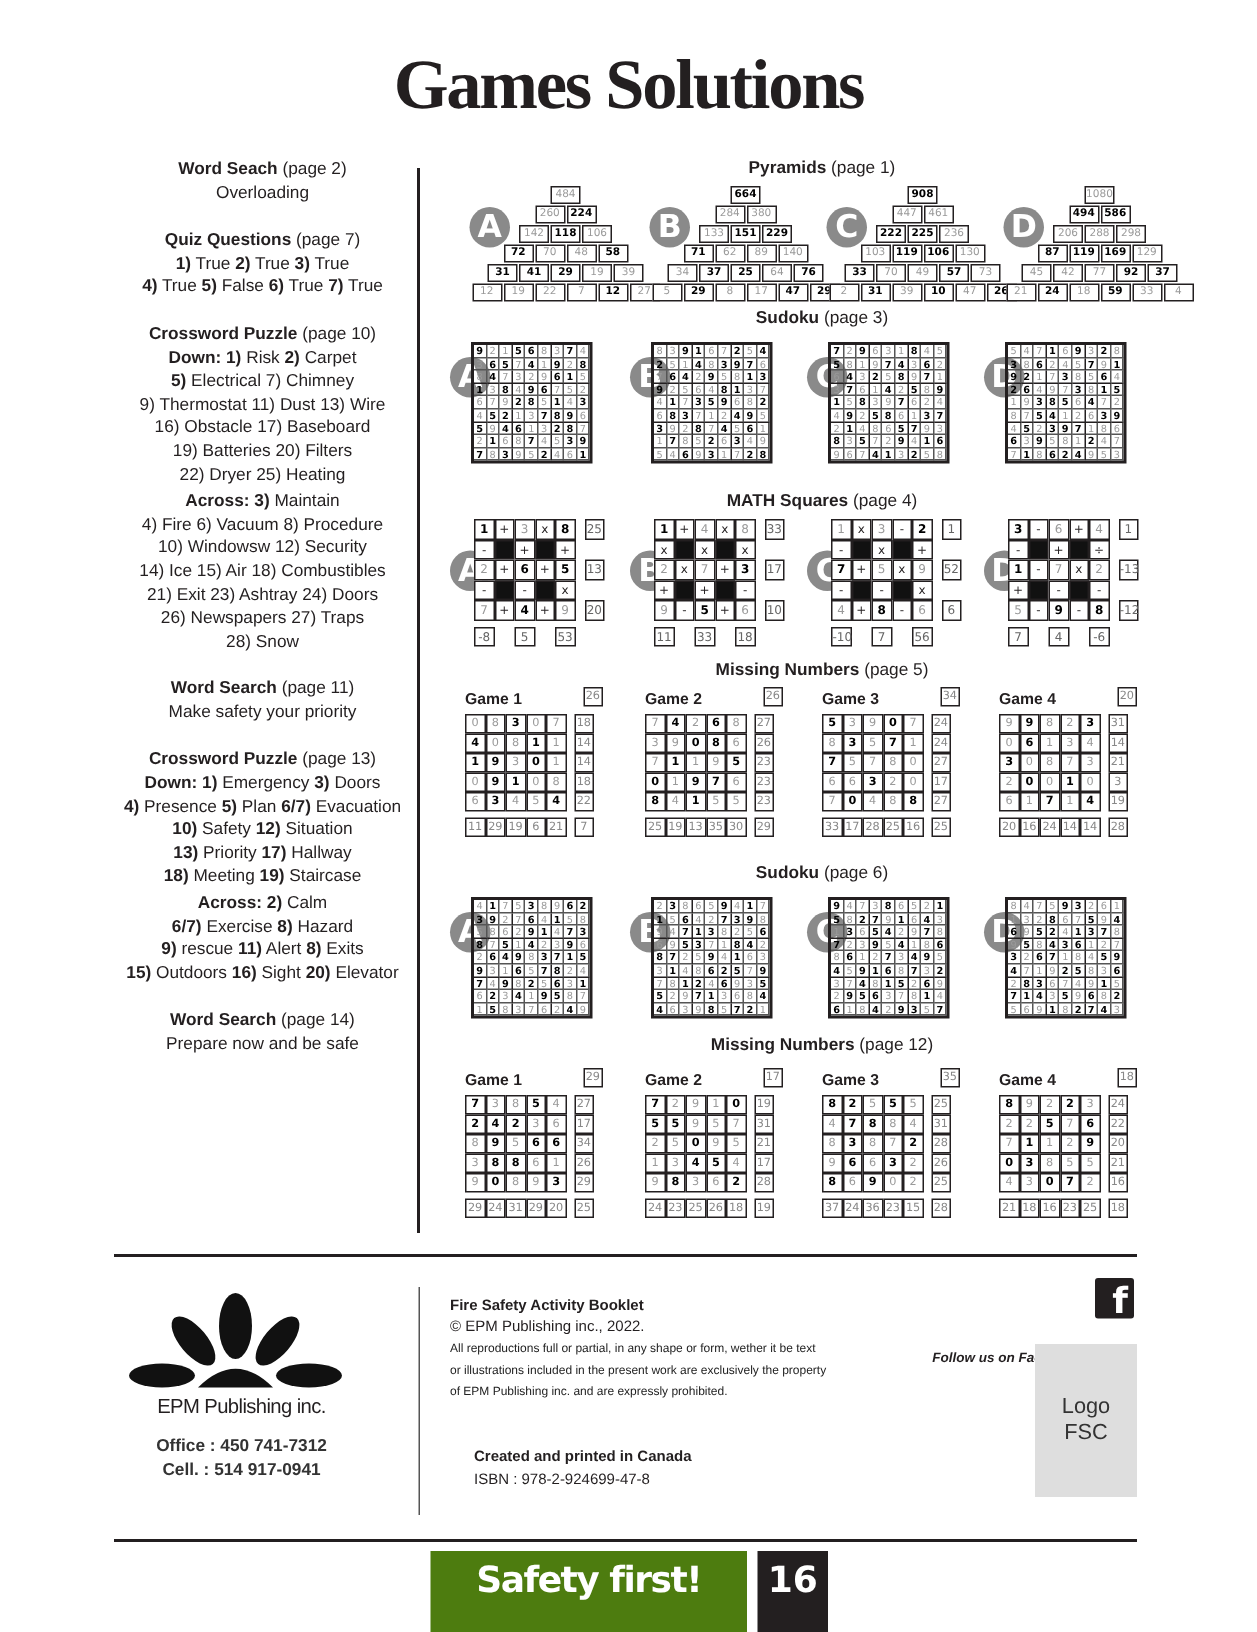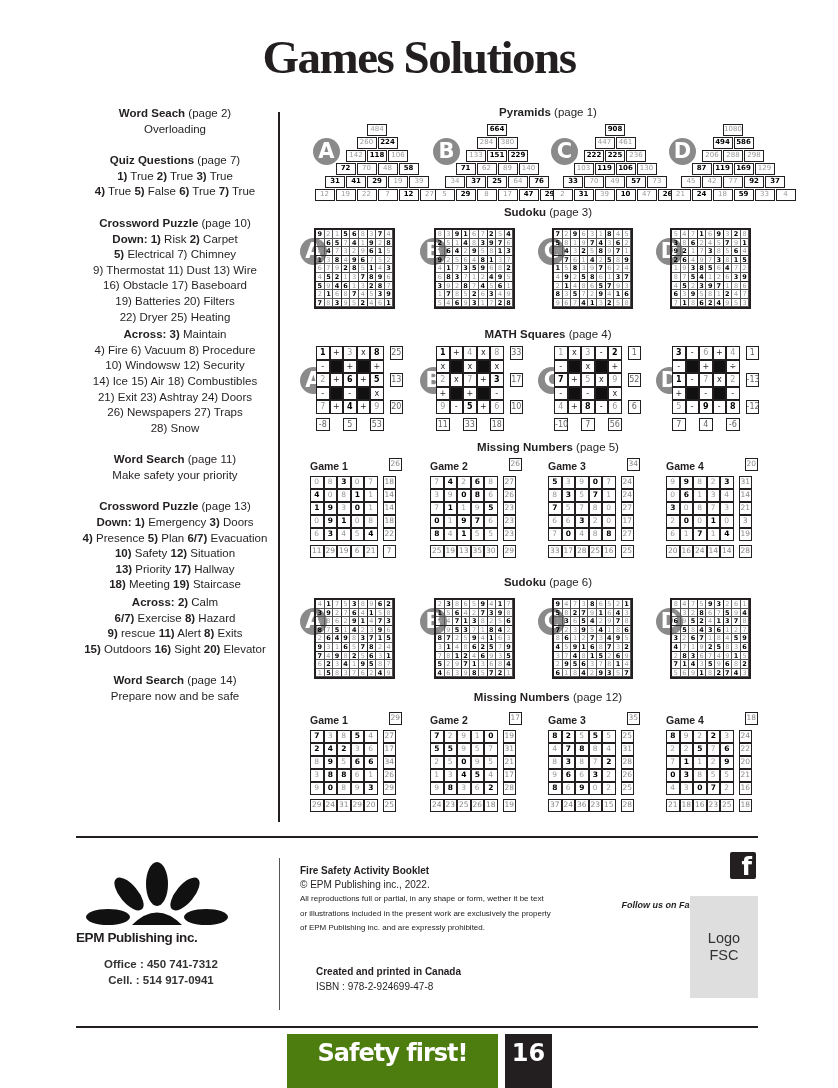--- a/index.html
+++ b/index.html
@@ -49,21 +49,21 @@
   .mn-head .corner { position: absolute; right: 0; top: -2px; }
   .mn-grid { display: grid; grid-template-columns: repeat(5, 13.5px) 5px 13.5px; grid-template-rows: repeat(5, 13px) 4px 13px; border: none; }
   .mn-grid .c { font-size: 7.5px; line-height: 10px; text-align: center; border: 1.2px solid #231f20; color: #9a9a9a; font-family: "DejaVu Sans", sans-serif; }
   .mn-grid .c.b { color: #000; font-weight: bold; }
   .mn-grid .c.sum { color: #888; }
   .mn .corner { display: inline-block; width: 13.5px; height: 13px; border: 1.2px solid #231f20; font-size: 7.5px; line-height: 10px; text-align: center; color: #888; font-weight: normal; font-family: "DejaVu Sans", sans-serif;}
 
   
   .hline { position: absolute; left: 76px; width: 682px; height: 1.5px; background: #231f20; }
   .flower { position: absolute; left: 86px; top: 862px; }
-  .pub-name { position: absolute; left: 76px; top: 930px; width: 170px; font-weight: bold; font-size: 13.5px; letter-spacing: -0.4px; }
+  .pub-name { position: absolute; left: 76px; top: 930px; width: 170px; text-align: center; font-weight: normal; font-size: 13.5px; letter-spacing: -0.4px; }
   .pub-phone { position: absolute; left: 76px; top: 956px; width: 170px; text-align: center; font-weight: bold; font-size: 11.5px; line-height: 16px; color: #333; }
   .vline2 { position: absolute; left: 279px; top: 858px; width: 1px; height: 152px; background: #555; }
   .booklet { position: absolute; left: 300px; top: 864px; font-size: 10px; line-height: 14px; }
   .booklet .bt { font-weight: bold; font-size: 10px; }
   .booklet .cp { font-size: 10px; }
   .booklet .legal { font-size: 8px; line-height: 14.5px; color: #222; }
   .created { position: absolute; left: 316px; top: 964px; font-size: 10px; line-height: 15px; }
   .created b { font-weight: bold; }
   .fb-text { position: absolute; left: 588px; top: 900px; width: 136px; text-align: right; font-weight: bold; font-style: italic; font-size: 9px; }
   .fb-icon { position: absolute; left: 730px; top: 852px; width: 26px; height: 27px; background: #231f20; border-radius: 2px; color: #fff; font-weight: bold; font-size: 24px; line-height: 30px; text-align: right; padding-right: 4px; font-family: "DejaVu Sans", sans-serif; }

